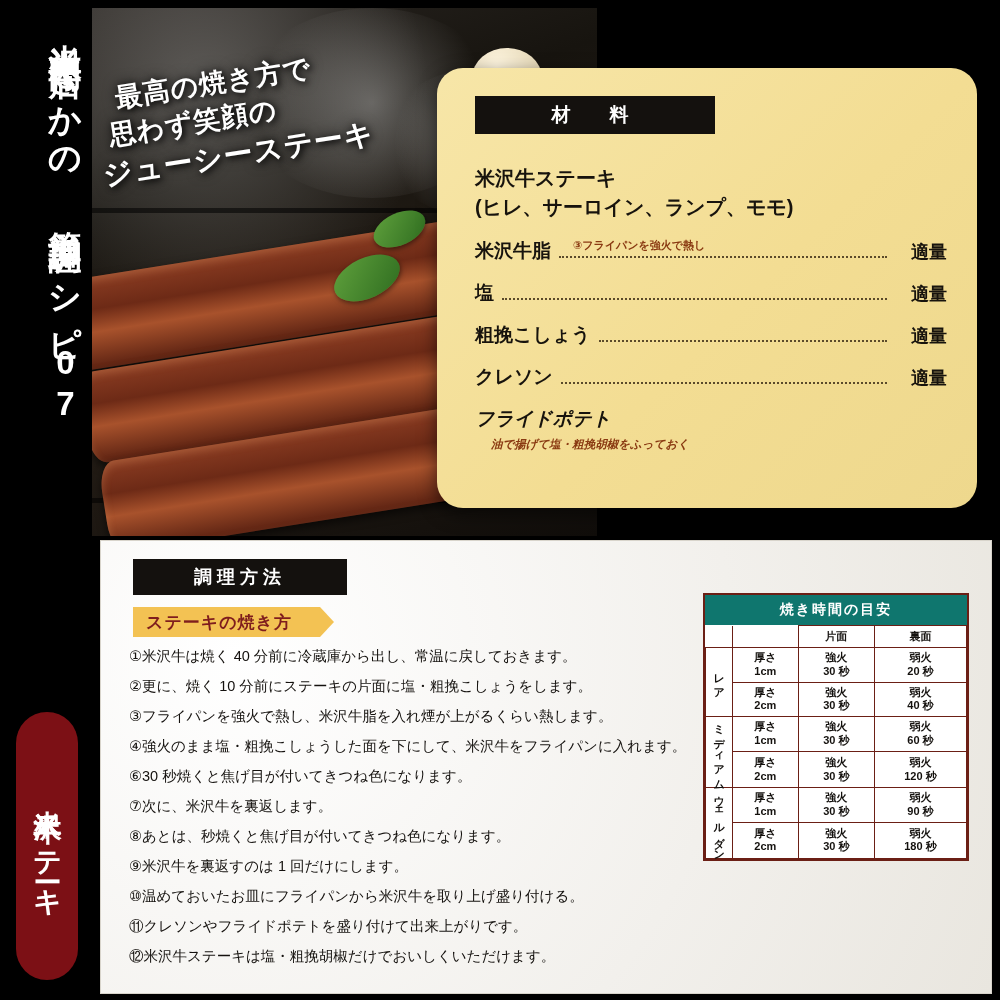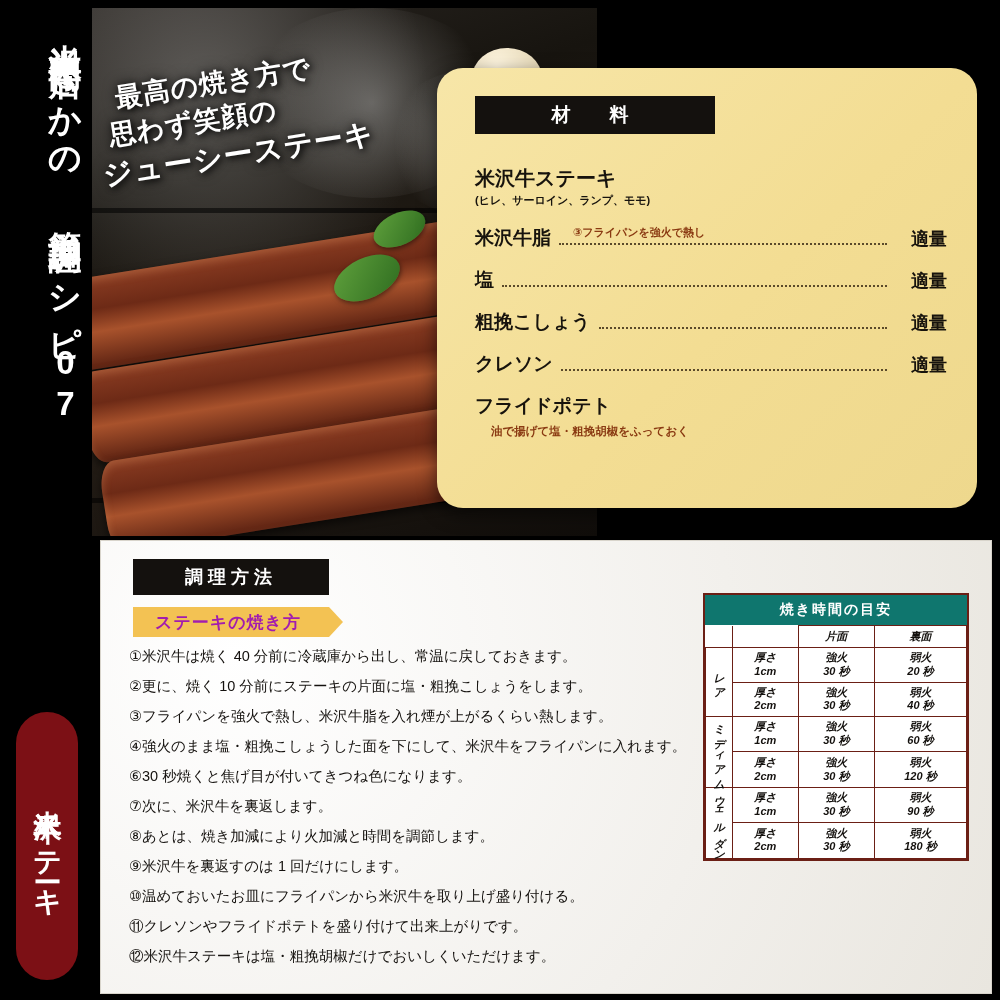--- a/index.html
+++ b/index.html
@@ -106,55 +106,55 @@
     display:flex;align-items:center;justify-content:center;
     font-size:19px;font-weight:bold;letter-spacing:10px;
   }
   .ing-list{
     position:absolute;left:38px;top:96px;right:30px;
     color:#17130d;
   }
   .ing-main{
     font-size:20px;font-weight:bold;line-height:1.45;margin-bottom:16px;
   }
-  .ing-main .sub{font-size:11px;font-weight:bold;}
+  .ing-main .sub{font-size:20px;font-weight:bold;}
   .ing-row{
     display:flex;align-items:flex-end;margin-bottom:16px;
   }
   .ing-name{font-size:19px;font-weight:bold;white-space:nowrap;}
   .ing-dots{
     flex:1;border-bottom:2px dotted #5b4a2a;margin:0 8px 6px 8px;height:10px;
     position:relative;
   }
   .ing-note{
     position:absolute;left:14px;bottom:3px;
     font-size:11px;color:#8a3a12;white-space:nowrap;font-weight:bold;
   }
   .ing-amt{font-size:18px;font-weight:bold;white-space:nowrap;margin-left:16px;}
-  .ing-last{font-size:19px;font-weight:bold;margin-top:16px;}
+  .ing-last{font-size:19px;font-weight:bold;margin-top:16px;font-style:italic;}
   .ing-last .note{display:block;font-size:11.5px;color:#8a3a12;margin-top:5px;margin-left:16px;}
 
   
   .bottom{
     position:absolute;left:100px;top:540px;width:890px;height:452px;
     background:
       radial-gradient(circle at 15% 25%, #ffffff, #f2f0ec 60%, #e9e6df 100%);
     border:1px solid #d8d4cb;
   }
   .method-title{
-    position:absolute;left:32px;top:18px;width:196px;height:36px;
+    position:absolute;left:32px;top:18px;width:214px;height:36px;
     background:#14110e;color:#fff;
     display:flex;align-items:center;justify-content:center;
     font-size:18px;font-weight:bold;letter-spacing:5px;
   }
   .ribbon{
     position:absolute;left:32px;top:66px;height:30px;
     background:#f3c253;
-    color:#a21caf;font-weight:bold;font-size:17px;
-    display:flex;align-items:center;padding:0 28px 0 22px;
+    color:#7f1d1d;font-weight:bold;font-size:17px;
+    display:flex;align-items:center;padding:0 28px 0 13px;
     letter-spacing:1px;
   }
   .ribbon:after{
     content:"";position:absolute;right:-14px;top:0;
     border-left:14px solid #f3c253;
     border-top:15px solid transparent;
     border-bottom:15px solid transparent;
   }
   .steps{
     position:absolute;left:28px;top:104px;width:560px;
@@ -170,21 +170,21 @@
     background:#fff;
   }
   .tbl-head{
     background:#0f766e;color:#fff;font-size:14px;font-weight:bold;
     text-align:center;padding:6px 0;letter-spacing:2px;
   }
   table{border-collapse:collapse;width:100%;}
   td,th{
     border:1px solid #6b1f15;
     font-size:11px;text-align:center;color:#14110e;
-    padding:3px 1px;font-weight:bold;font-style:italic;
+    padding:3px 1px;font-weight:bold;
   }
   .col-lbl{width:26px;font-size:11px;padding:0;}
   .col-lbl span{
     writing-mode:vertical-rl;text-orientation:upright;
     display:inline-block;letter-spacing:1px;line-height:1.1;
   }
   .th-blank{border-top:none;border-left:none;}
   .cell2{line-height:1.25;}
 </style>
 </head>
@@ -263,21 +263,21 @@
   <div class="method-title">調理方法</div>
   <div class="ribbon">ステーキの焼き方</div>
 
   <div class="steps">
     <div class="step">①米沢牛は焼く 40 分前に冷蔵庫から出し、常温に戻しておきます。</div>
     <div class="step">②更に、焼く 10 分前にステーキの片面に塩・粗挽こしょうをします。</div>
     <div class="step">③フライパンを強火で熱し、米沢牛脂を入れ煙が上がるくらい熱します。</div>
     <div class="step">④強火のまま塩・粗挽こしょうした面を下にして、米沢牛をフライパンに入れます。</div>
     <div class="step">⑥30 秒焼くと焦げ目が付いてきつね色になります。</div>
     <div class="step">⑦次に、米沢牛を裏返します。</div>
-    <div class="step">⑧あとは、焼き加減により火加減と時間を調節します。</div>
+    <div class="step">⑧あとは、秒焼くと焦げ目が付いてきつね色になります。</div>
     <div class="step">⑨米沢牛を裏返すのは 1 回だけにします。</div>
     <div class="step">⑩温めておいたお皿にフライパンから米沢牛を取り上げ盛り付ける。</div>
     <div class="step">⑪クレソンやフライドポテトを盛り付けて出来上がりです。</div>
     <div class="step">⑫米沢牛ステーキは塩・粗挽胡椒だけでおいしくいただけます。</div>
   </div>
 
   <div class="tbl-wrap">
     <div class="tbl-head">焼き時間の目安</div>
     <table>
       <tbody>

